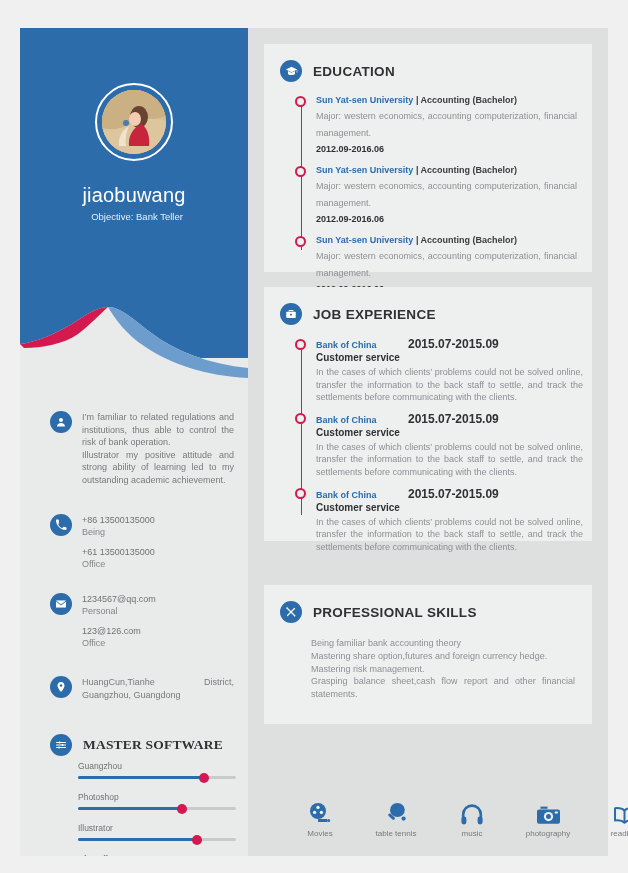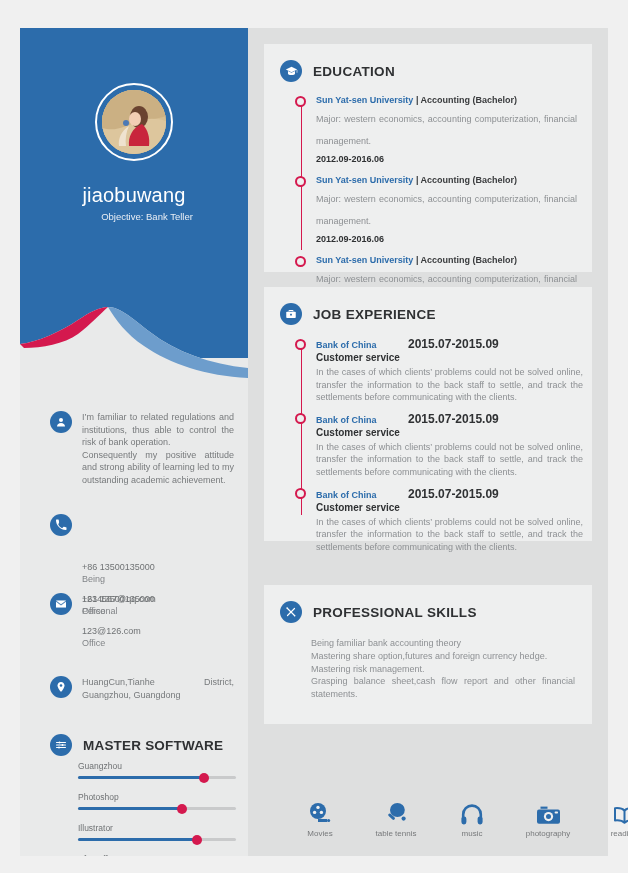--- a/index.html
+++ b/index.html
@@ -35,42 +35,42 @@
     position:absolute;left:5px;top:5px;width:64px;height:64px;
     border-radius:50%;overflow:hidden;
     background:#d9bf92;
   }
   .avatar svg{display:block;}
   .name{
     position:absolute;left:0;top:156px;width:228px;text-align:center;
     color:#ffffff;font-size:20px;font-weight:400;letter-spacing:.2px;
   }
   .objective{
-    position:absolute;left:13px;top:183px;width:228px;text-align:center;
+    position:absolute;left:3px;top:183px;width:228px;text-align:center;
     color:#e9eef5;font-size:9.5px;
   }
 
   
   .s-block{position:absolute;left:0;width:228px;}
   .s-icon{
     position:absolute;left:30px;width:22px;height:22px;border-radius:50%;
     background:#2c6cab;display:flex;align-items:center;justify-content:center;
   }
   .s-body{position:absolute;left:62px;width:152px;}
   .s-text{
     color:#777a7c;font-size:9px;line-height:12.6px;text-align:justify;
     margin:0;
   }
   .s-line{color:#6f7274;font-size:9px;line-height:12.4px;}
   .s-sub{color:#828588;font-size:9px;line-height:12.4px;}
   .s-gap{height:7px;}
 
   
   .ms-head{position:absolute;left:30px;top:706px;display:flex;align-items:center;gap:11px;}
-  .ms-title{color:#2f3133;font-size:13.5px;font-weight:bold;letter-spacing:.2px;}
+  .ms-title{color:#2f3133;font-size:13.5px;font-weight:bold;letter-spacing:.2px;font-family:Liberation Serif, serif;}
   .skills{position:absolute;left:58px;top:733px;width:158px;}
   .skill{margin-bottom:13px;}
   .skill-label{color:#6f7274;font-size:8.5px;margin-bottom:5px;}
   .track{position:relative;height:3px;background:#c9cacb;border-radius:2px;}
   .fill{position:absolute;left:0;top:0;height:3px;background:#2c6cab;border-radius:2px;}
   .knob{
     position:absolute;top:-3.5px;width:10px;height:10px;border-radius:50%;
     background:#d4194e;transform:translateX(-5px);
   }
 
@@ -95,21 +95,21 @@
   .tl-item{position:relative;padding-left:21px;}
   .tl-dot{
     position:absolute;left:0;top:1.5px;width:11px;height:11px;border-radius:50%;
     border:2px solid #d4194e;background:#eeefef;box-sizing:border-box;
   }
   .edu-head{font-size:9px;line-height:13px;margin-bottom:1px;}
   .edu-school{color:#2c6cab;font-weight:bold;}
   .edu-sep{color:#3a3c3e;font-weight:bold;}
   .edu-degree{color:#3a3c3e;font-weight:bold;}
   .edu-desc{
-    color:#8d9093;font-size:9px;line-height:22px;text-align:justify;margin:0;
+    color:#8d9093;font-size:9px;line-height:17px;text-align:justify;margin:0;
   }
   .edu-date{color:#2f3133;font-size:9px;font-weight:bold;line-height:13px;margin-top:1px;}
 
   .job-row{display:flex;align-items:baseline;}
   .job-company{color:#2c6cab;font-size:9px;font-weight:bold;width:92px;flex:none;}
   .job-date{color:#2f3133;font-size:12px;font-weight:bold;}
   .job-role{color:#2f3133;font-size:10px;font-weight:bold;line-height:13px;}
   .job-desc{color:#8d9093;font-size:9px;line-height:12.6px;text-align:justify;margin:2px 0 0 0;}
 
   .skills-list{position:absolute;left:47px;}
@@ -154,31 +154,31 @@
 
     <div class="s-block" style="top:383px;">
       <div class="s-icon" style="top:0;">
         <svg width="12" height="12" viewBox="0 0 24 24" fill="#ffffff">
           <circle cx="12" cy="8" r="4"></circle>
             <path d="M4 21c0-4.4 3.6-7 8-7s8 2.6 8 7z"></path>
         </svg>
       </div>
       <div class="s-body" style="top:0;">
         <p class="s-text">I’m familiar to related regulations and institutions, thus able to control the risk of bank operation.</p>
-        <p class="s-text">Consequently my positive attitude and strong ability of learning led to my outstanding academic achievement.</p>
+        <p class="s-text">Illustrator my positive attitude and strong ability of learning led to my outstanding academic achievement.</p>
       </div>
     </div>
 
     <div class="s-block" style="top:486px;">
       <div class="s-icon" style="top:0;">
         <svg width="12" height="12" viewBox="0 0 24 24" fill="#ffffff">
           <path d="M6.6 10.8c1.6 3.2 4.4 6 7.6 7.6l2.5-2.5c.3-.3.8-.4 1.2-.3 1.3.5 2.7.7 4.1.7.6 0 1 .4 1 1V21c0 .6-.4 1-1 1C10.9 22 2 13.1 2 2c0-.6.4-1 1-1h3.5c.6 0 1 .4 1 1 0 1.4.2 2.8.7 4.1.1.4 0 .9-.3 1.2z"></path>
         </svg>
       </div>
-      <div class="s-body" style="top:0;margin-top:47px;">
+      <div class="s-body" style="top:0;">
         <div class="s-line">+86 13500135000</div>
         <div class="s-sub">Being</div>
         <div class="s-gap"></div>
         <div class="s-line">+61 13500135000</div>
         <div class="s-sub">Office</div>
       </div>
     </div>
 
     <div class="s-block" style="top:565px;">
       <div class="s-icon" style="top:0;">

